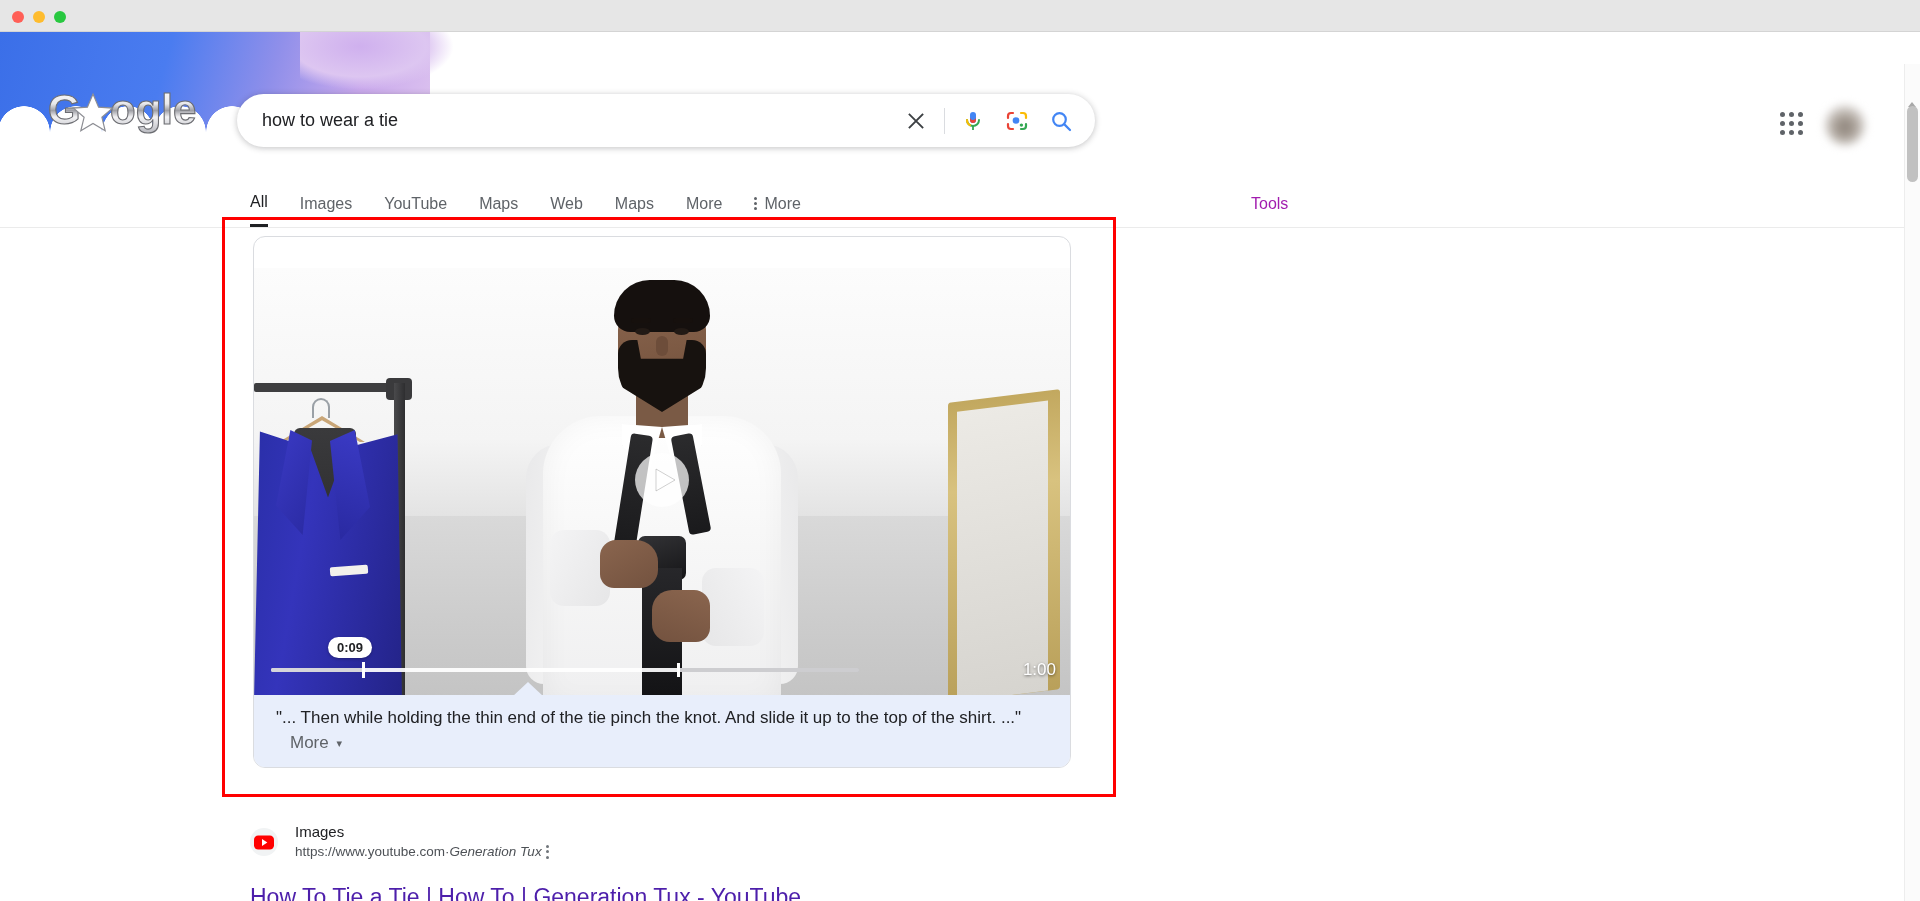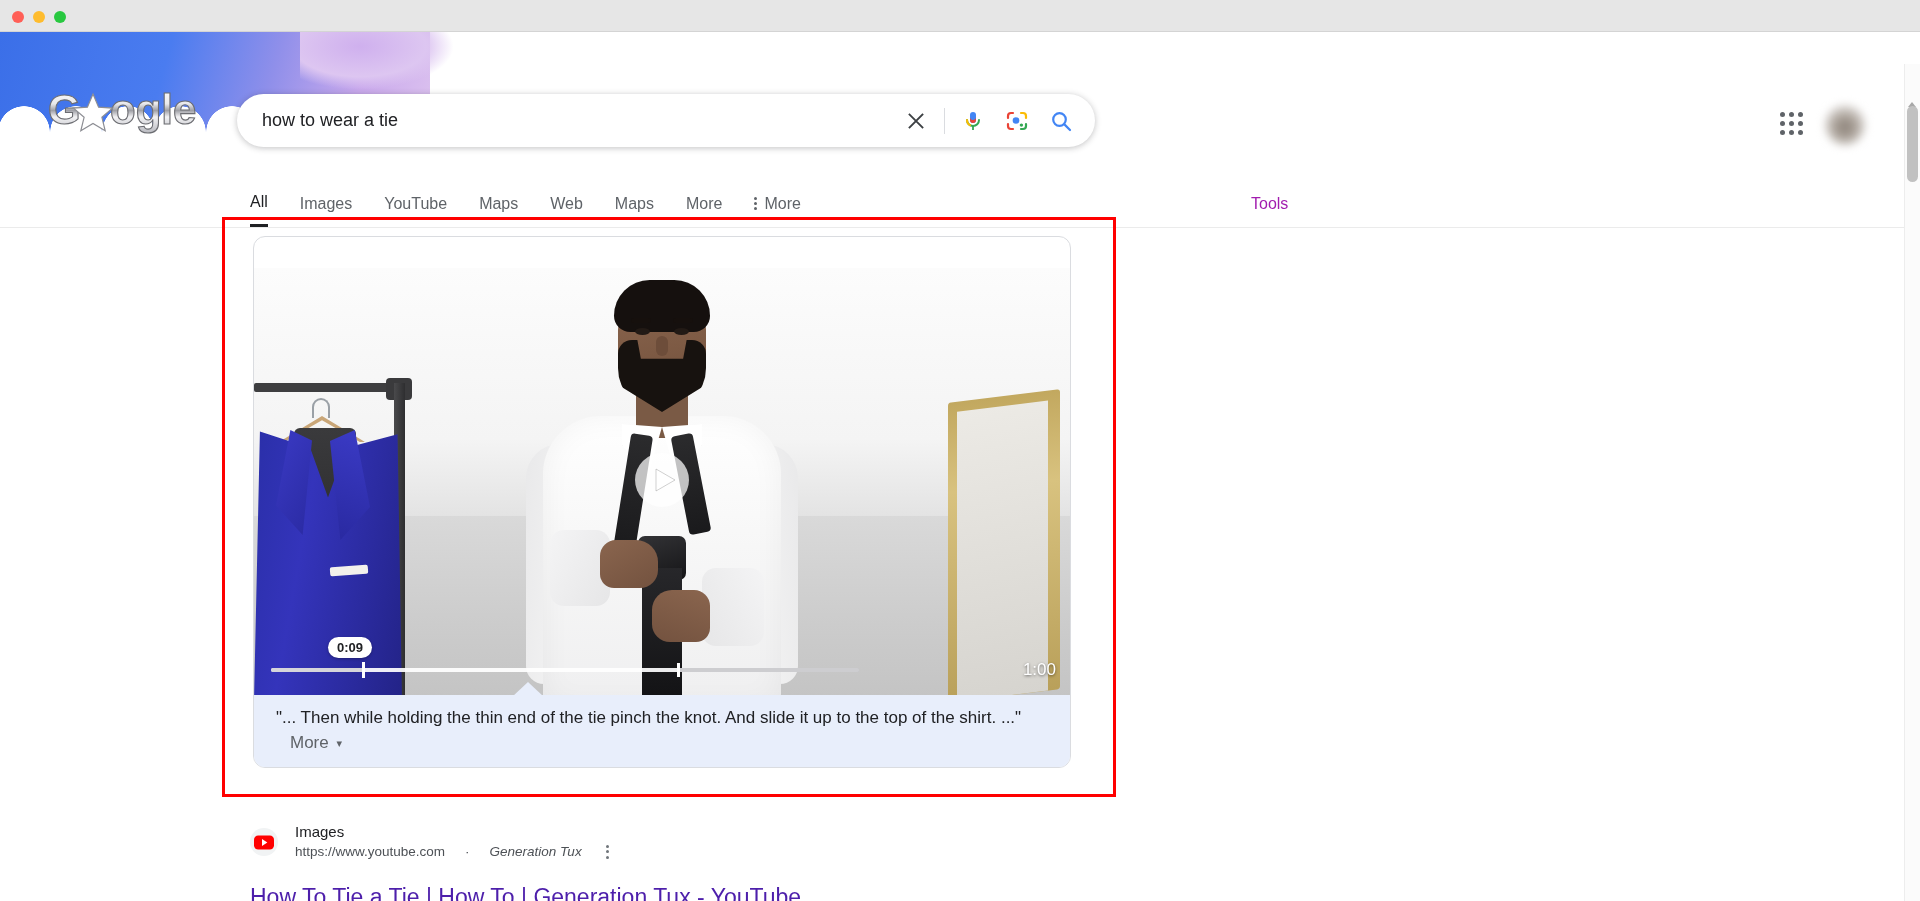--- a/index.html
+++ b/index.html
@@ -327,21 +327,21 @@
 
   
   #result { position: absolute; left: 250px; top: 790px; width: 760px; }
   #favicon-wrap {
     position: absolute; left: 0; top: 6px;
     width: 28px; height: 28px; border-radius: 50%;
     background: #f1f3f4; display: flex; align-items: center; justify-content: center;
   }
   #result-text { margin-left: 45px; }
   #site-name { font-size: 15px; color: #202124; line-height: 19px; }
-  #url-row { display: flex; align-items: center; gap: 20px; font-size: 13.5px; color: #4d5156; line-height: 19px; margin-top: 1px; }
+  #url-row { display: flex; align-items: center; gap: 0; font-size: 13.5px; color: #4d5156; line-height: 19px; margin-top: 1px; }
   #url-publisher { font-style: italic; text-align: right; }
   #result-kebab { display: inline-flex; flex-direction: column; gap: 2.5px; cursor: pointer; padding: 2px 4px; }
   #result-kebab i { width: 3px; height: 3px; border-radius: 50%; background: #70757a; display: block; }
   #result-title {
     position: absolute; left: 0; top: 60px;
     font-size: 23px; color: #4d1fab; line-height: 30px; cursor: pointer;
   }
 
   
   #scrollbar-track {

